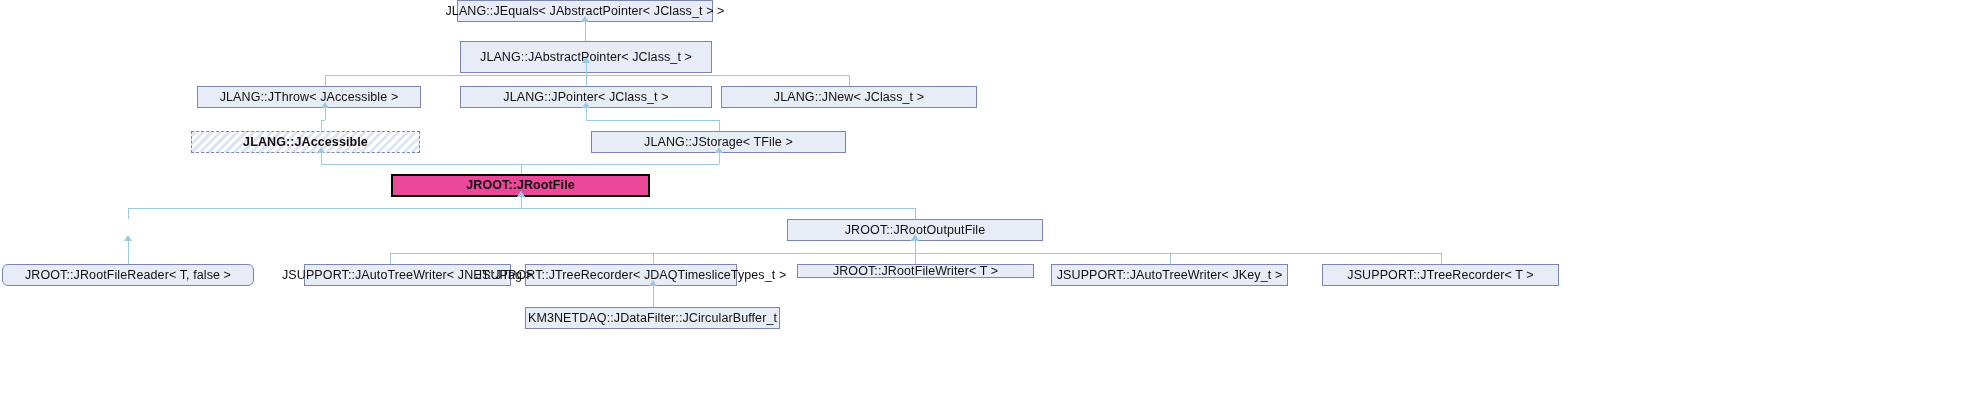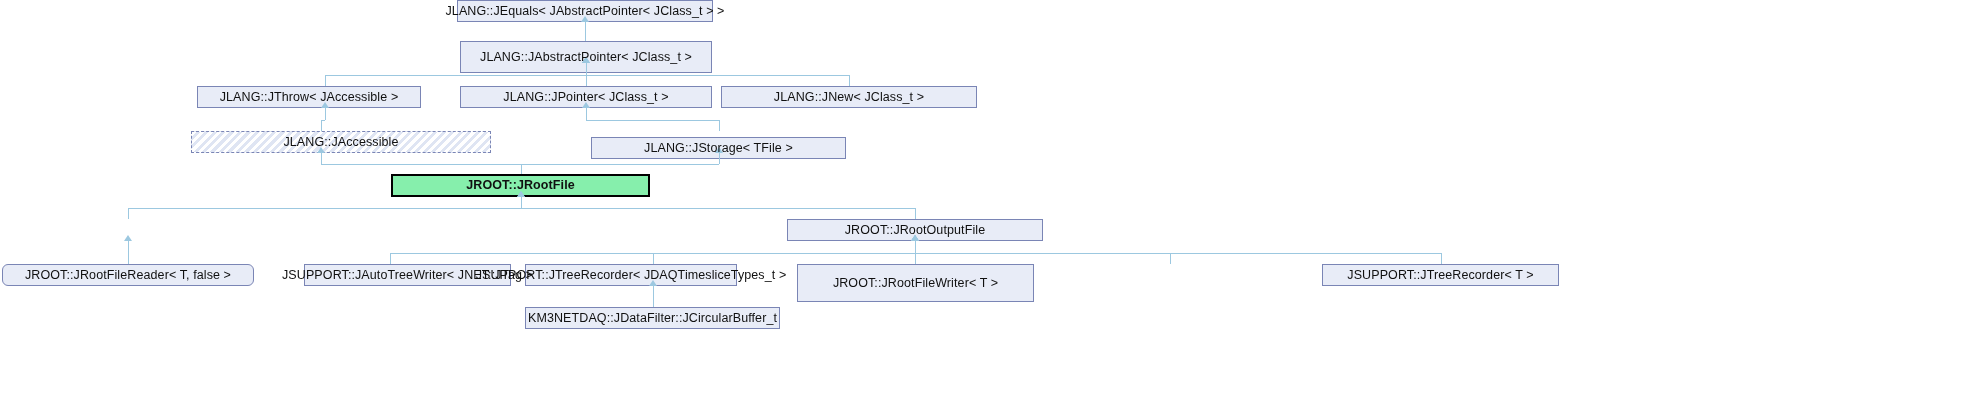--- a/index.html
+++ b/index.html
@@ -23,21 +23,21 @@
     display: flex;
     align-items: center;
     justify-content: center;
     font-size: 12.5px;
     color: #101010;
     line-height: 1;
     white-space: nowrap;
     letter-spacing: 0.1px;
   }
   .node.current {
-    background: #86efac;
+    background: #ec4899;
     border: 2px solid #000000;
     font-weight: bold;
   }
   .node.abstract {
     border: 1px dashed #7a85b5;
     background-color: #ffffff;
     background-image: repeating-linear-gradient(
       -45deg,
       #ffffff 0px,
       #ffffff 3px,
@@ -80,43 +80,46 @@
     </div>
     <div class="node" style="left: 197px; top: 86px; width: 224px; height: 22px;">
       <span class="label">JLANG::JThrow&lt; JAccessible &gt;</span>
     </div>
     <div class="node" style="left: 460px; top: 86px; width: 252px; height: 22px;">
       <span class="label">JLANG::JPointer&lt; JClass_t &gt;</span>
     </div>
     <div class="node" style="left: 721px; top: 86px; width: 256px; height: 22px;">
       <span class="label">JLANG::JNew&lt; JClass_t &gt;</span>
     </div>
-    <div class="node abstract" style="left: 191px; top: 131px; width: 300px; height: 22px;">
+    <div class="node abstract" style="left: 191px; top: 131px; width: 229px; height: 22px; font-weight: bold;">
       <span class="label">JLANG::JAccessible</span>
     </div>
-    <div class="node" style="left: 591px; top: 137px; width: 255px; height: 22px;">
+    <div class="node" style="left: 591px; top: 131px; width: 255px; height: 22px;">
       <span class="label">JLANG::JStorage&lt; TFile &gt;</span>
     </div>
     <div class="node current" style="left: 391px; top: 174px; width: 259px; height: 23px;">
       <span class="label">JROOT::JRootFile</span>
     </div>
     <div class="node" style="left: 787px; top: 219px; width: 256px; height: 22px;">
       <span class="label">JROOT::JRootOutputFile</span>
     </div>
     <div class="node" style="left: 2px; top: 264px; width: 252px; height: 22px; border-radius: 6px;">
       <span class="label">JROOT::JRootFileReader&lt; T, false &gt;</span>
     </div>
     <div class="node" style="left: 271px; top: 264px; width: 207px; height: 22px; margin-left: 33px;">
       <span class="label">JSUPPORT::JAutoTreeWriter&lt; JNET::JTag &gt;</span>
     </div>
     <div class="node" style="left: 525px; top: 264px; width: 212px; height: 22px;">
       <span class="label">JSUPPORT::JTreeRecorder&lt; JDAQTimesliceTypes_t &gt;</span>
     </div>
-    <div class="node" style="left: 797px; top: 264px; width: 237px; height: 38px;">
+    <div class="node" style="left: 797px; top: 264px; width: 237px; height: 14px;">
       <span class="label">JROOT::JRootFileWriter&lt; T &gt;</span>
+    </div>
+    <div class="node" style="left: 1051px; top: 264px; width: 237px; height: 22px;">
+      <span class="label">JSUPPORT::JAutoTreeWriter&lt; JKey_t &gt;</span>
     </div>
     <div class="node" style="left: 1322px; top: 264px; width: 237px; height: 22px; align-items: center;">
       <span class="label">JSUPPORT::JTreeRecorder&lt; T &gt;</span>
     </div>
     <div class="node" style="left: 525px; top: 307px; width: 255px; height: 22px;">
       <span class="label">KM3NETDAQ::JDataFilter::JCircularBuffer_t</span>
     </div>
     <div class="edge v" style="left: 585px; top: 22px; height: 19px;"></div>
     <div class="arrow" style="left: 581px; top: 16px;"></div>
     <div class="edge v" style="left: 586px; top: 63px; height: 23px;"></div>

